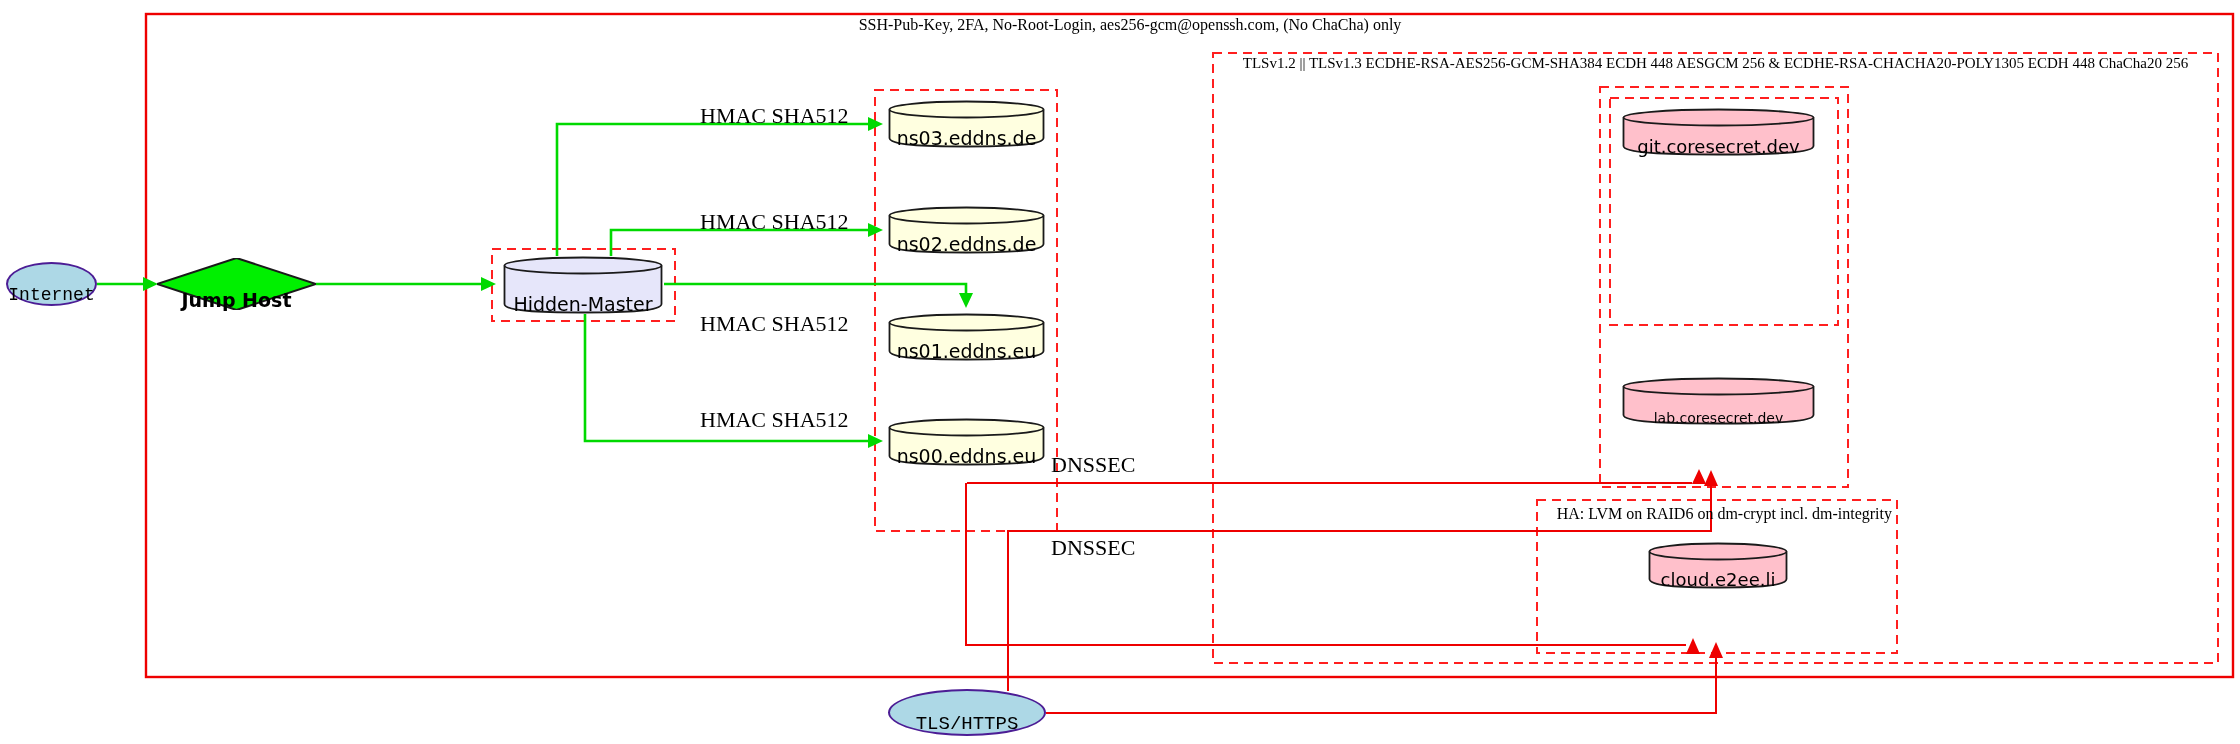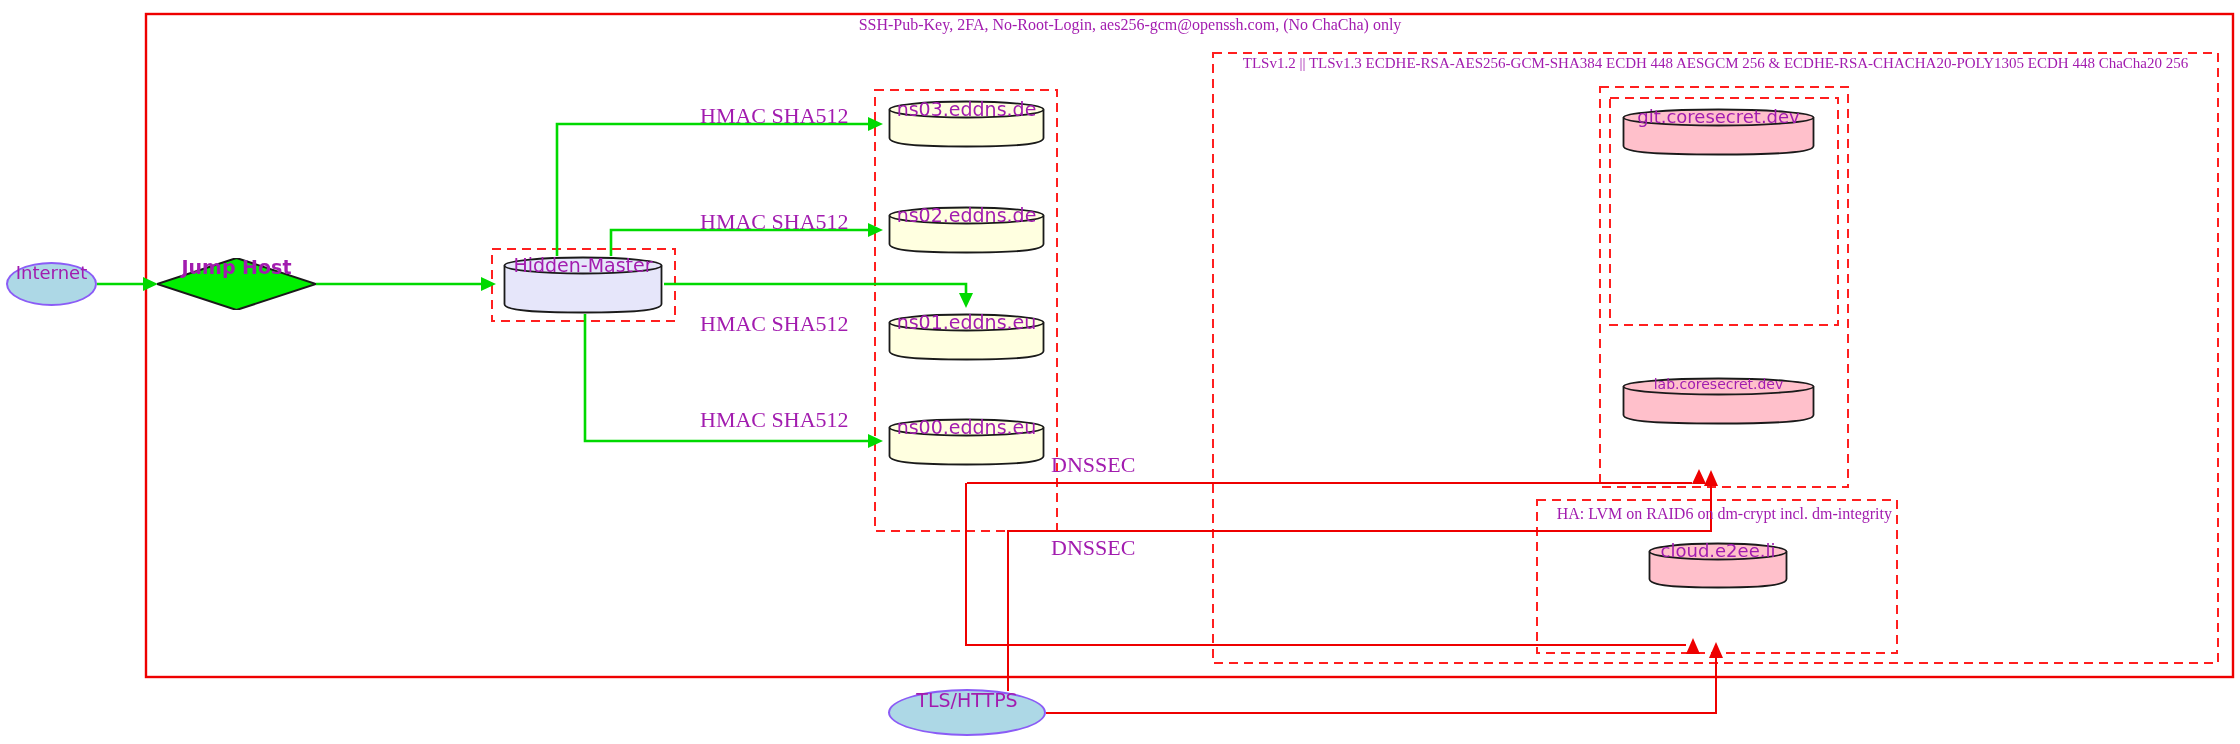--- a/index.html
+++ b/index.html
@@ -1,23 +1,23 @@
 <!DOCTYPE html>
 <html><head>
 <meta charset="utf-8">
 <style>
   html,body{margin:0;padding:0;background:#ffffff;}
   #canvas{
     position:relative;width:2240px;height:744px;background:#ffffff;overflow:hidden;
-    font-family:"DejaVu Sans","Liberation Sans",sans-serif;color:#a21caf;
+    font-family:"DejaVu Sans","Liberation Sans",sans-serif;color:#000000;
   }
   #edges{position:absolute;left:0;top:0;width:2240px;height:744px;}
-  .node{position:absolute;display:flex;align-items:flex-start;justify-content:center;box-sizing:border-box;}
+  .node{position:absolute;display:flex;align-items:flex-end;justify-content:center;box-sizing:border-box;}
   .node .lbl{position:relative;z-index:2;font-size:19px;line-height:1;white-space:nowrap;}
-  .ellipse{border:2px solid #8b5cf6;border-radius:50%;}
+  .ellipse{border:2px solid #4c1d95;border-radius:50%;font-family:Liberation Mono, monospace;}
   .blue{background:#add8e6;}
   .cyl{background:transparent;}
   .diamond{background:transparent;font-weight:bold;}
   .diamond svg{position:absolute;inset:0;}
   .clabel{position:absolute;text-align:center;font-family:"Liberation Serif","DejaVu Serif",serif;
           font-size:16px;line-height:1.15;white-space:nowrap;}
   .elabel{position:absolute;font-family:"Liberation Serif","DejaVu Serif",serif;
           font-size:22px;line-height:1.1;white-space:nowrap;}
 </style>
 </head>

